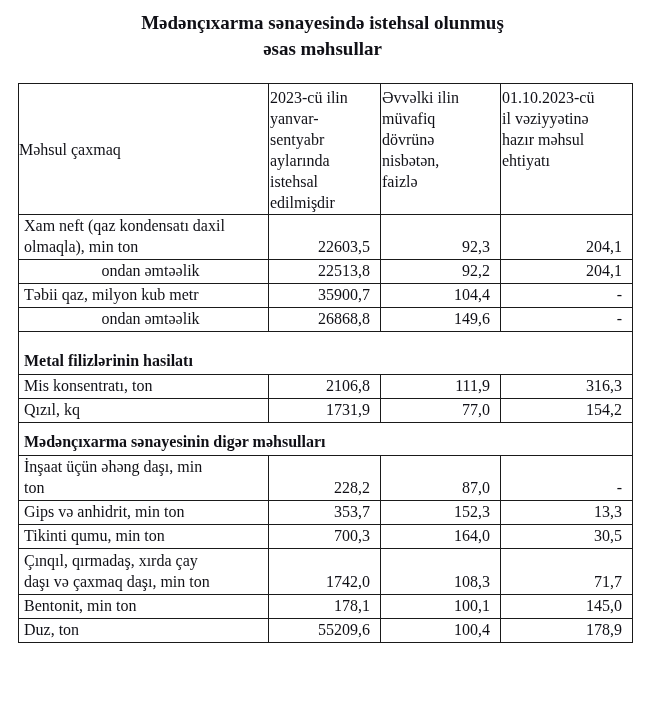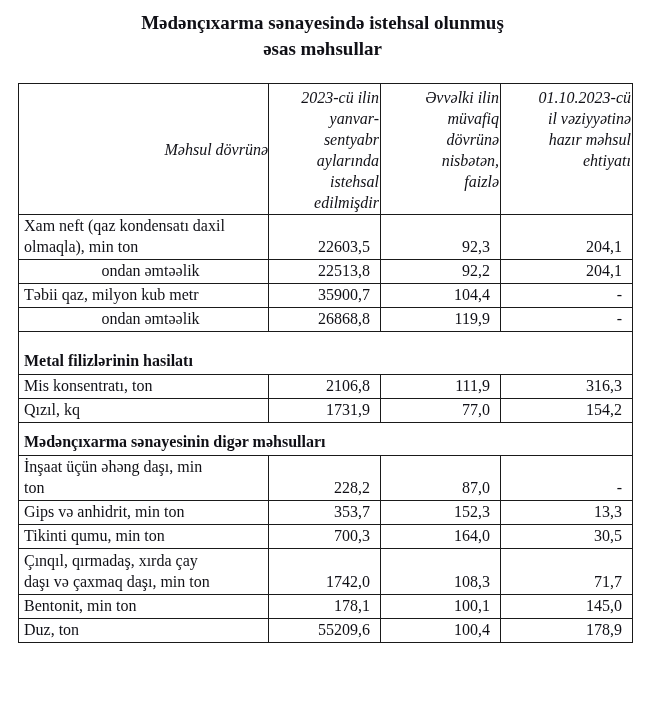--- a/index.html
+++ b/index.html
@@ -26,26 +26,25 @@
     width: 614px;
     margin: 21px 0 0 18px;
   }
   table.main td {
     border: 1px solid #1a1a1a;
     font-size: 16px;
     overflow: hidden;
   }
   tr.header-row td {
     height: 131px;
-    text-align: right;
+    text-align: left;
     vertical-align: top;
     line-height: 21px;
     padding: 3px 1px 0 1px;
     white-space: pre-line;
-    font-style: italic;
   }
   tr.header-row td.first-col {
     vertical-align: middle;
     padding: 0;
     white-space: normal;
   }
   td.label {
     text-align: left;
     vertical-align: bottom;
     padding: 0 2px 2px 5px;
@@ -89,21 +88,21 @@
   <table class="main">
     <colgroup>
       <col style="width:250px">
       <col style="width:112px">
       <col style="width:120px">
       <col style="width:132px">
     </colgroup>
 
     <tbody>
         <tr class="header-row">
-      <td class="first-col">Məhsul dövrünə</td>
+      <td class="first-col">Məhsul çaxmaq</td>
       <td>2023-cü ilin
 yanvar-
 sentyabr
 aylarında
 istehsal
 edilmişdir</td>
       <td>Əvvəlki ilin
 müvafiq
 dövrünə
 nisbətən,
@@ -129,21 +128,21 @@
     </tr>
     <tr class="rh23">
       <td class="label">Təbii qaz, milyon kub metr</td>
       <td class="num">35900,7</td>
       <td class="num">104,4</td>
       <td class="num">-</td>
     </tr>
     <tr class="rh22">
       <td class="label center">ondan əmtəəlik</td>
       <td class="num">26868,8</td>
-      <td class="num">119,9</td>
+      <td class="num">149,6</td>
       <td class="num">-</td>
     </tr>
 
     <tr class="section sh43">
       <td colspan="4">Metal filizlərinin hasilatı</td>
     </tr>
     <tr class="rh23">
       <td class="label">Mis konsentratı, ton</td>
       <td class="num">2106,8</td>
       <td class="num">111,9</td>

